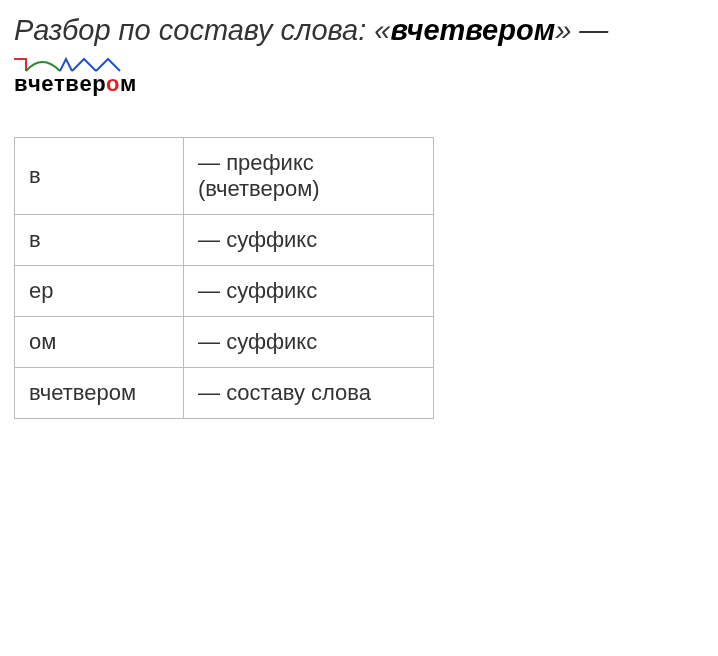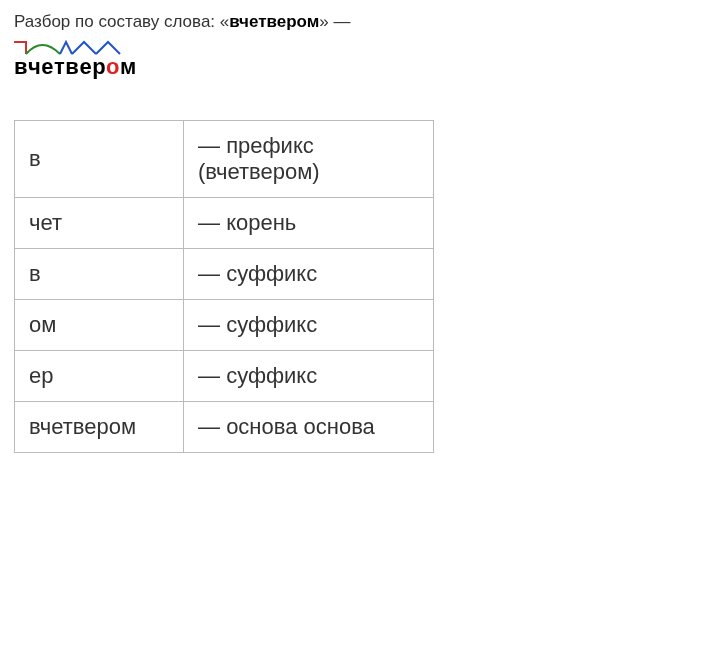--- a/index.html
+++ b/index.html
@@ -6,23 +6,24 @@
     margin: 0;
     padding: 10px 14px;
     font-family: Arial, Helvetica, sans-serif;
     font-size: 22px;
     color: #333;
     background: #fff;
     width: 718px;
     box-sizing: border-box;
   }
   .heading {
-    font-size: 17px;
+    font-size: 29px;
     line-height: 1.4;
     margin-bottom: 8px;
+    font-style: italic;
   }
   .heading .bold-word {
     font-weight: bold;
     color: #000;
   }
   .morph-word {
     position: relative;
     display: inline-block;
     font-weight: bold;
     font-size: 22px;
@@ -88,36 +89,32 @@
   <span class="ch">в</span><span class="ch">ч</span><span class="ch">е</span><span class="ch">т</span><span class="ch">в</span><span class="ch">е</span><span class="ch">р</span><span class="ch red">о</span><span class="ch">м</span>
 </div>
 
 <table>
   <tbody>
       <tr>
     <td class="col1">в</td>
     <td class="col2"><span>префикс (вчетвером)</span></td>
   </tr>
   <tr>
-    <td class="col1">чет</td>
-    <td class="col2"><span>корень</span></td>
+    <td class="col1">в</td>
+    <td class="col2"><span>суффикс</span></td>
   </tr>
   <tr>
-    <td class="col1">в</td>
+    <td class="col1">ер</td>
     <td class="col2"><span>суффикс</span></td>
   </tr>
   <tr>
     <td class="col1">ом</td>
     <td class="col2"><span>суффикс</span></td>
   </tr>
   <tr>
-    <td class="col1">ер</td>
-    <td class="col2"><span>суффикс</span></td>
-  </tr>
-  <tr>
     <td class="col1">вчетвером</td>
-    <td class="col2"><span>основа основа</span></td>
+    <td class="col2"><span>составу слова</span></td>
   </tr>
 </tbody>
   </table>
 
 
 
 
 </body></html>

